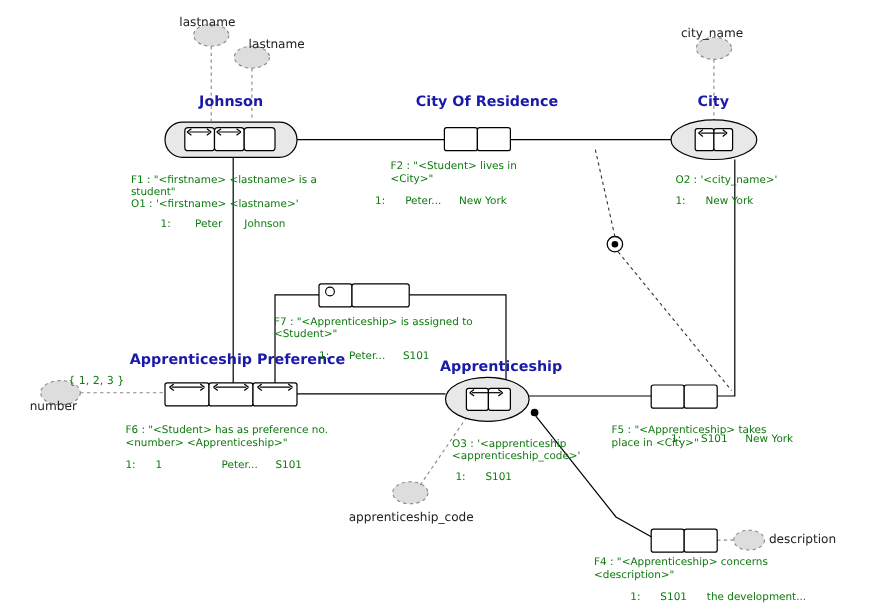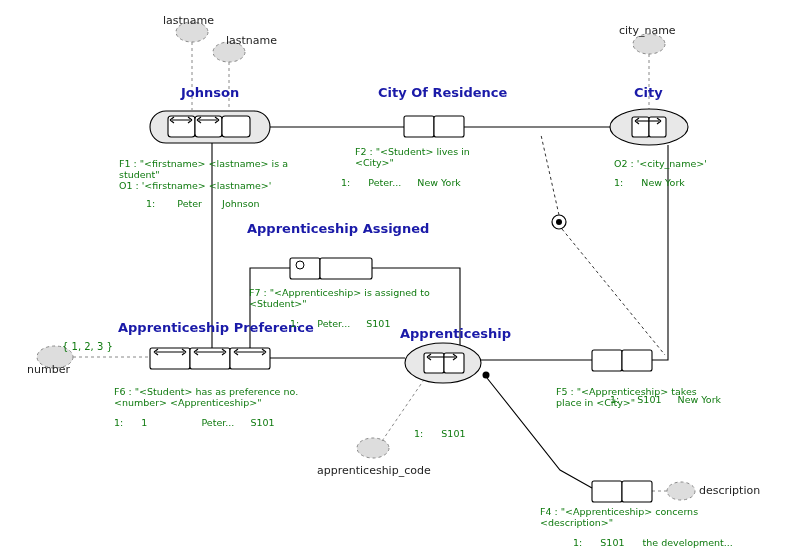--- a/index.html
+++ b/index.html
@@ -139,21 +139,20 @@
 
     <circle cx="559" cy="222" r="7" fill="none" stroke="#000" stroke-width="1.2"></circle>
     <circle cx="559" cy="222" r="3" fill="#000"></circle>
     <path class="dsh2" d="M559 215 L541 135"></path>
     <path class="dsh2" d="M562 229 L665 355"></path>
   </svg>
 
   <div class="lbl title" style="left:181px; top:85px;">Johnson</div>
   <div class="lbl title" style="left:366px; top:85px;margin-left:12px;">City Of Residence</div>
   <div class="lbl title" style="left:634px; top:85px;">City</div>
-  <div class="lbl title" style="left:247px; top:221px;">Apprenticeship Assigned</div>
   <div class="lbl title" style="left:118px; top:320px;">Apprenticeship Preference</div>
   <div class="lbl title" style="left:400px; top:326px;">Apprenticeship</div>
 
   <div class="lbl dashlbl" style="left:163px; top:14px;">lastname</div>
   <div class="lbl dashlbl" style="left:190px; top:34px;margin-left:36px;">lastname</div>
   <div class="lbl dashlbl" style="left:619px; top:24px;">city_name</div>
   <div class="lbl dashlbl" style="left:27px; top:363px;">number</div>
   <div class="lbl dashlbl" style="left:317px; top:464px;">apprenticeship_code</div>
   <div class="lbl dashlbl" style="left:699px; top:484px;">description</div>
 
@@ -212,20 +211,24 @@
   <div class="lbl sample" style="left:114px; top:417px;">
     <span>1:</span>
     <span style="display:inline-block;width:12px"></span>
     <span>1</span>
     <span style="display:inline-block;width:48px"></span>
     <span>Peter...</span>
     <span style="display:inline-block;width:10px"></span>
     <span>S101</span>
   </div>
 
+  <div class="lbl fact" style="left:411px; top:398px;">
+    <div>O3 : '&lt;apprenticeship</div>
+    <div>&lt;apprenticeship_code&gt;'</div>
+  </div>
   <div class="lbl sample" style="left:414px; top:428px;">
     <span>1:</span>
     <span style="display:inline-block;width:12px"></span>
     <span>S101</span>
   </div>
 
   <div class="lbl fact" style="left:556px; top:386px;">
     <div>F5 : "&lt;Apprenticeship&gt; takes</div>
     <div>place in &lt;City&gt;"</div>
   </div>

